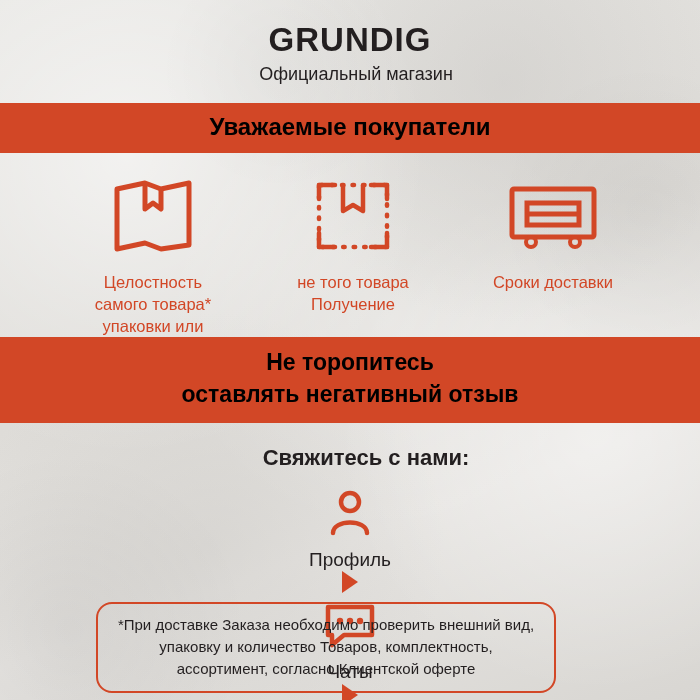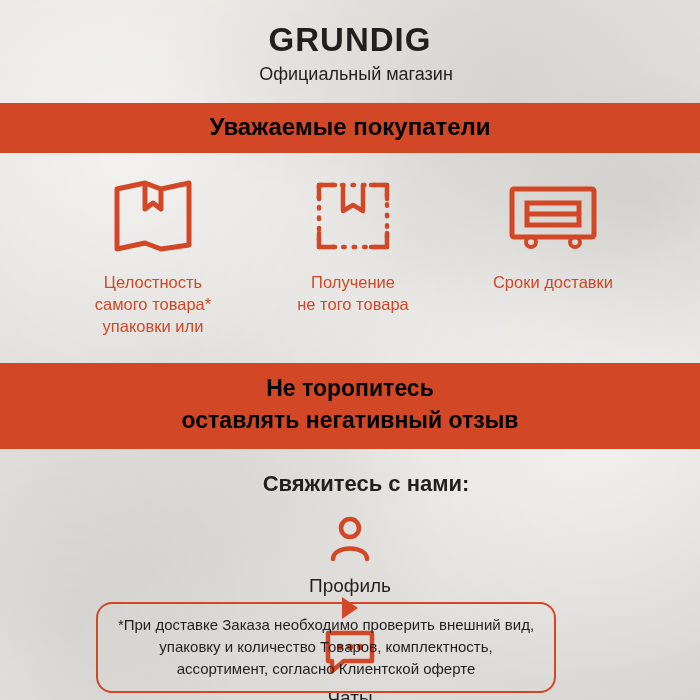--- a/index.html
+++ b/index.html
@@ -103,21 +103,20 @@
     justify-content: center;
   }
   .icon-cap {
     margin-top: 14px;
     color: #d24726;
     font-size: 16.5px;
     line-height: 1.35;
   }
 
   .band-mid {
-    margin-top: 26px;
     padding: 12px 0 14px 0;
   }
   .band-mid .l1 {
     font-size: 23px;
     font-weight: bold;
     line-height: 1.2;
   }
   .band-mid .l2 {
     font-size: 23px;
     font-weight: bold;
@@ -239,22 +238,22 @@
               <path d="M74 6 L58 6"></path>
             <path d="M6 68 L6 54"></path>
               <path d="M6 68 L22 68"></path>
             <path d="M74 68 L74 54"></path>
               <path d="M74 68 L58 68"></path>
           </g>
           <path d="M30 6 L30 32 L40 26 L50 32 L50 6" fill="none" stroke="#d24726" stroke-width="4.5" stroke-linejoin="round"></path>
         </svg>
       </div>
       <div class="icon-cap">
-        <div>Получение</div>
-          <div>не того товара</div>
+        <div>не того товара</div>
+          <div>Получение</div>
       </div>
     </div>
 
     <div class="icon-col">
       <div class="icon-art">
         <svg width="92" height="70" viewBox="0 0 92 70" aria-hidden="true">
           <rect x="5" y="8" width="82" height="48" rx="2" fill="none" stroke="#d24726" stroke-width="5"></rect>
           <rect x="20" y="22" width="52" height="22" fill="none" stroke="#d24726" stroke-width="5"></rect>
           <path d="M20 33 L72 33" stroke="#d24726" stroke-width="5"></path>
           <circle cx="24" cy="61" r="5" fill="none" stroke="#d24726" stroke-width="4"></circle>

